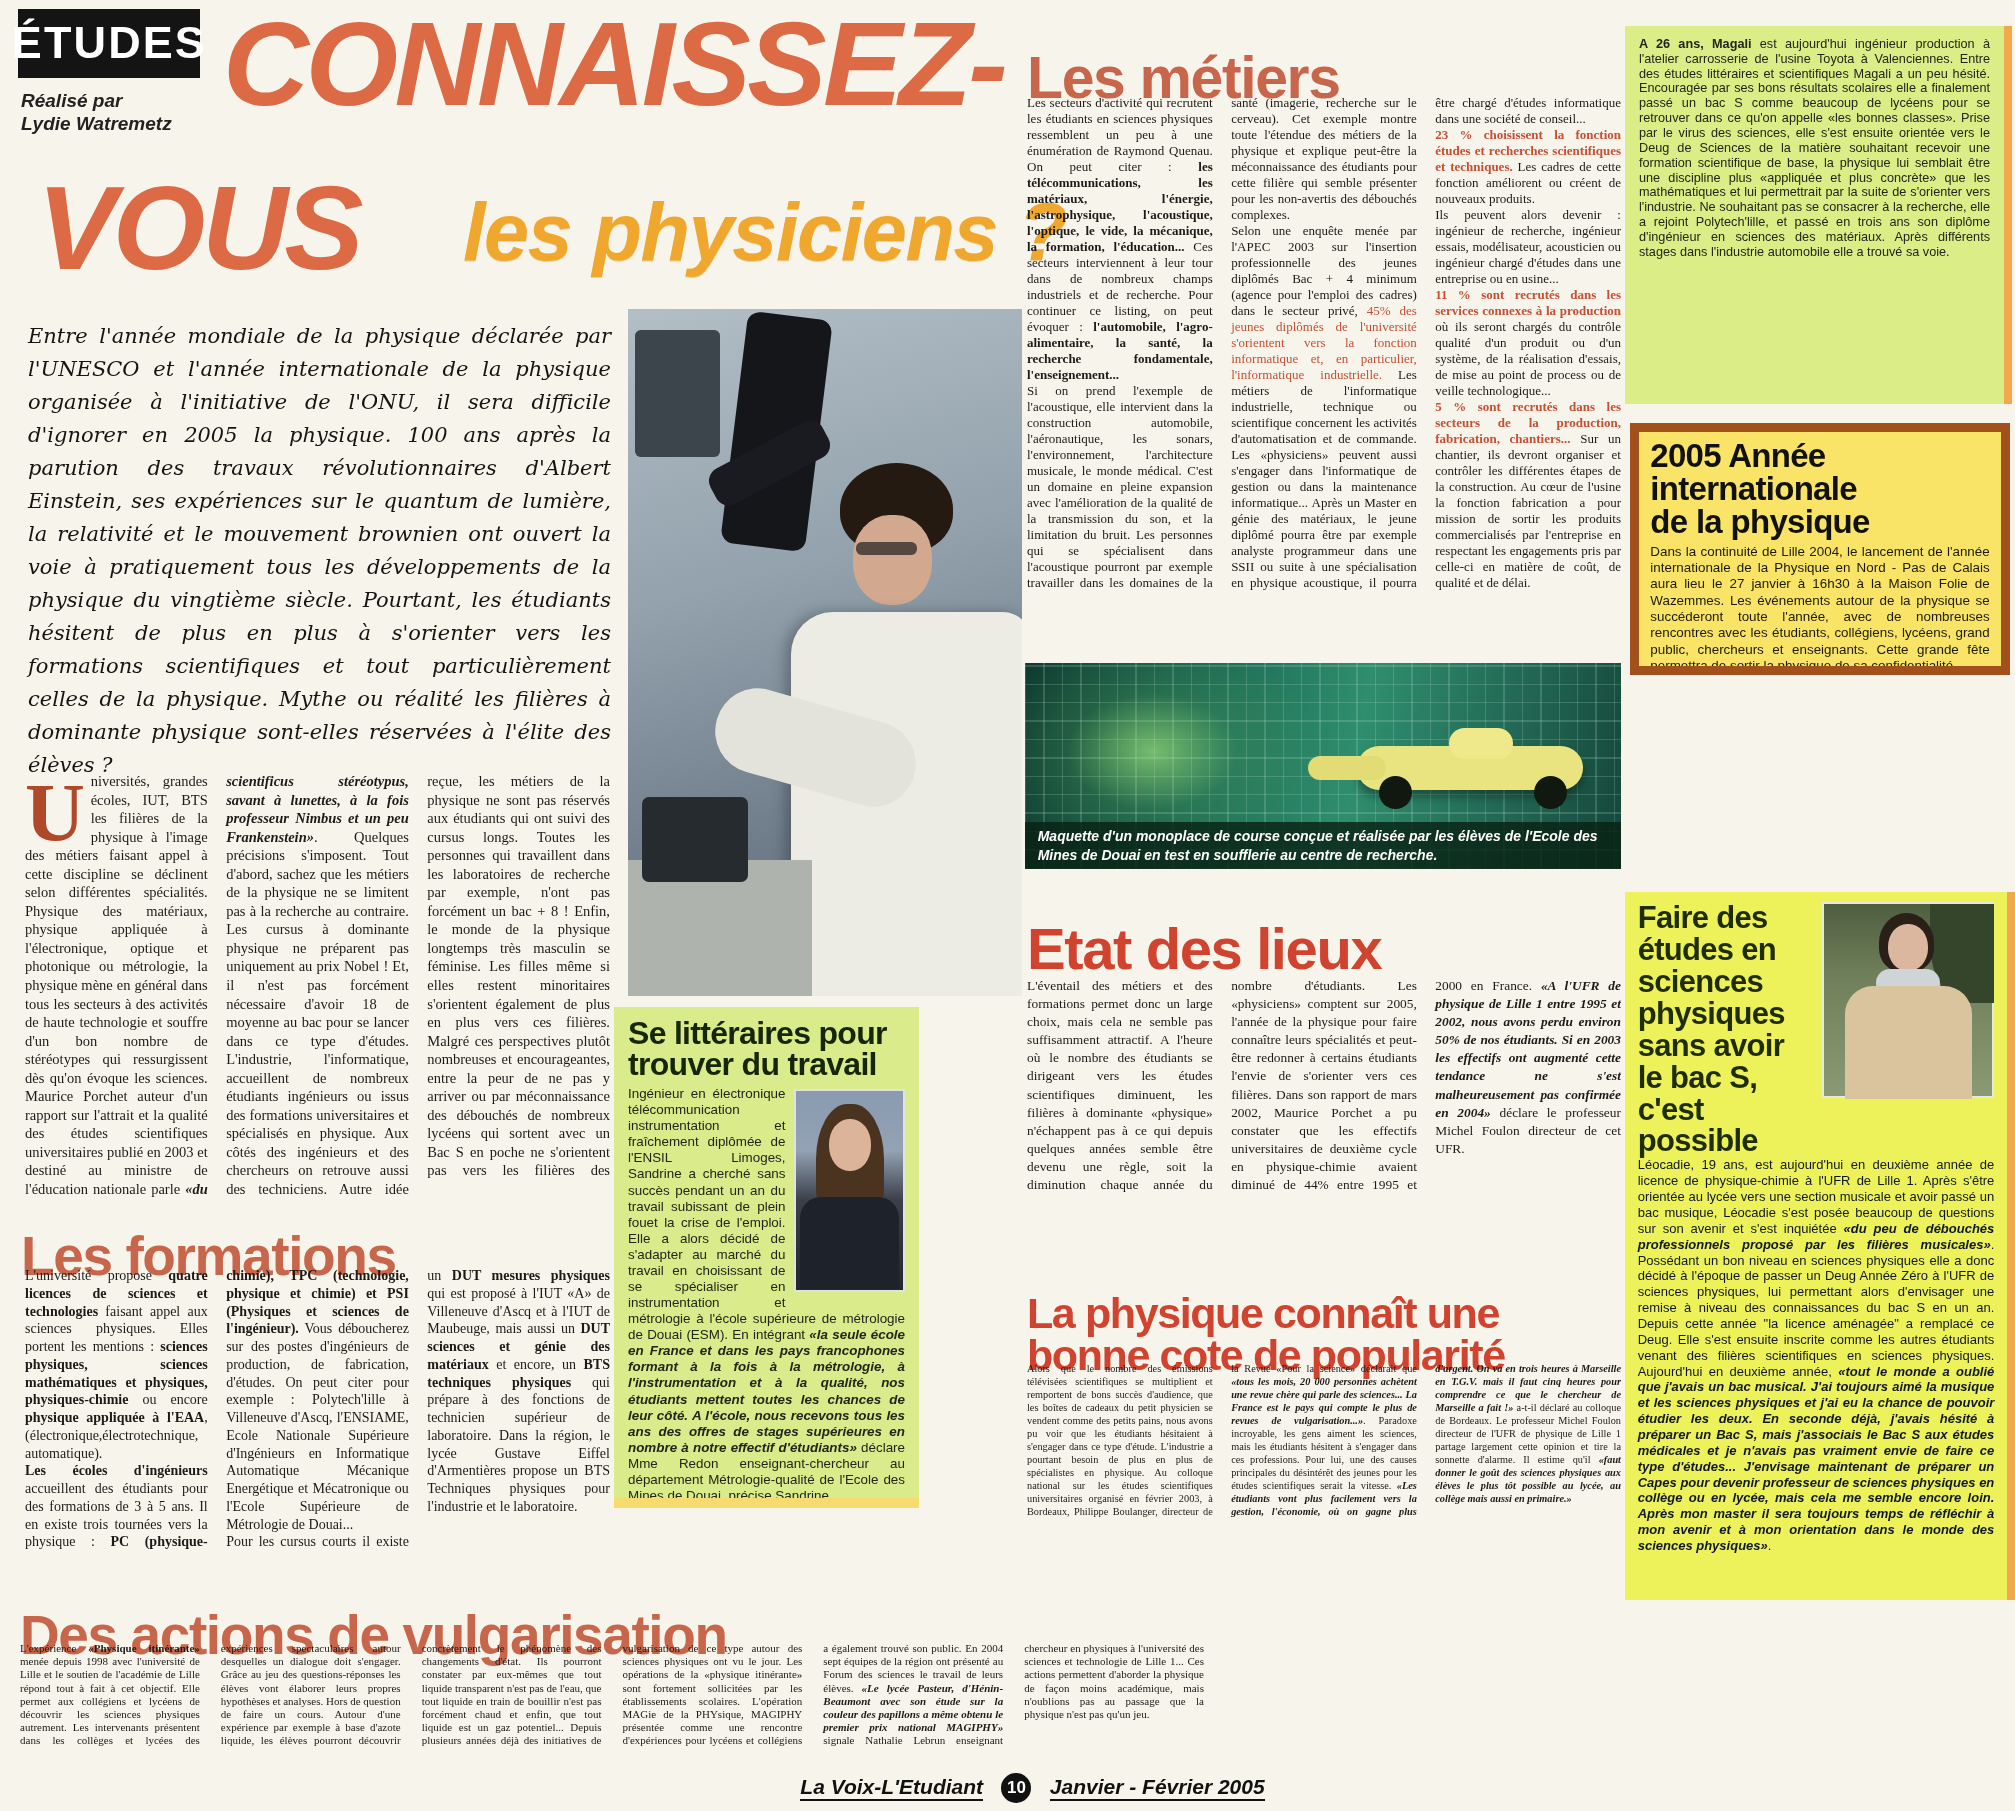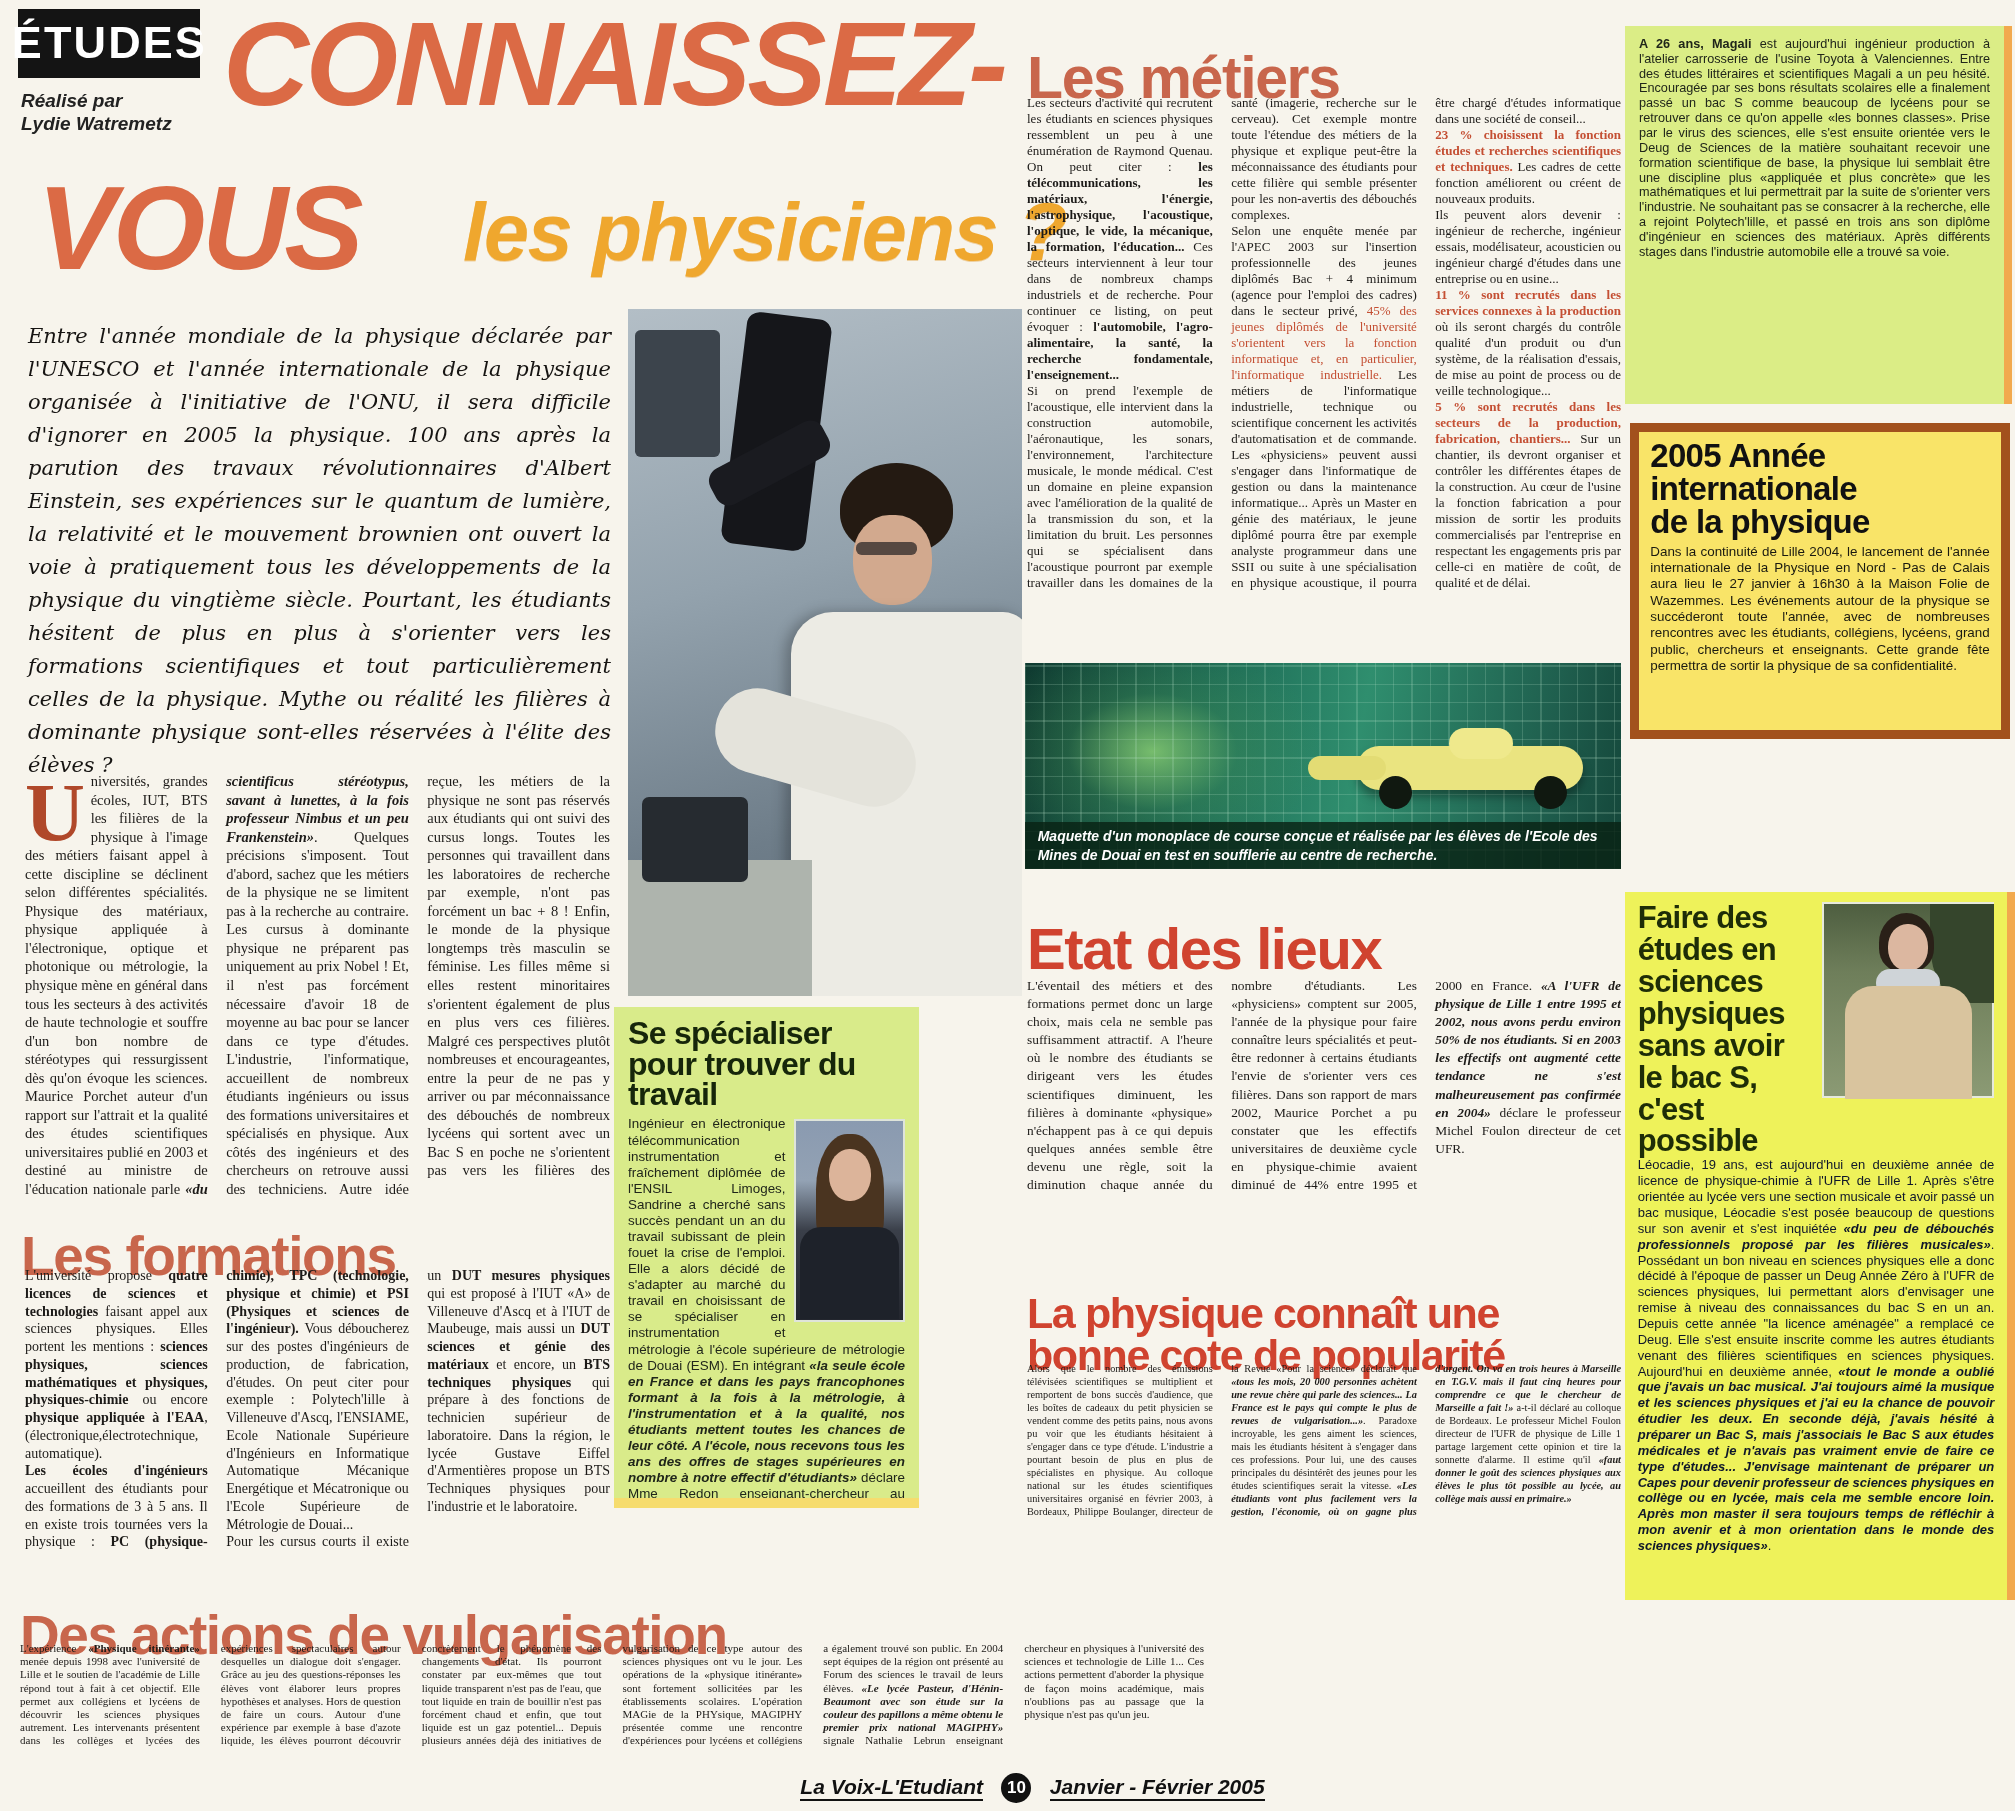--- a/index.html
+++ b/index.html
@@ -70,21 +70,21 @@
       padding:11.3px 14px;box-sizing:border-box;border-bottom:10px solid #f6dc6e;overflow:hidden;}
   #specialiser h2{margin:0 0 7px 0;font:800 32px/0.95 "Liberation Sans",sans-serif;color:#16260a;letter-spacing:-0.7px;}
   #photo-sandrine{float:right;width:107px;height:199px;margin:2.8px 0 5.7px 8.5px;border:2.8px solid #dfe4da;
       background:linear-gradient(180deg,#8a9ab0 0%,#93a2b4 30%,#3a3f49 55%,#23262e 100%);position:relative;}
   #specialiser .body{font:13.4px/1.2 "Liberation Sans",sans-serif;color:#20261a;text-align:justify;}
   
   #box-parcours{left:1625px;top:25.5px;width:387px;height:378px;background:#dbed86;
       border-right:8.5px solid #f2a94e;padding:11.3px 14px;box-sizing:border-box;overflow:hidden;}
   #box-parcours h2{margin:0 0 8.5px 0;font:800 30px/1.02 "Liberation Sans",sans-serif;color:#16260a;letter-spacing:-0.7px;}
   #box-parcours .body{font:12.7px/1.17 "Liberation Sans",sans-serif;color:#20261a;text-align:justify;}
-  #box-annee{left:1630px;top:423px;width:380px;height:316px;background:#f9e468;
+  #box-annee{left:1630px;top:423px;width:380px;height:252px;background:#f9e468;
       border:9.2px solid #a2511d;padding:7px 11.3px;box-sizing:border-box;overflow:hidden;}
   #box-annee h2{margin:0 0 5.7px 0;font:800 33px/1.0 "Liberation Sans",sans-serif;color:#111;letter-spacing:-0.7px;}
   #box-annee .body{font:13.4px/1.22 "Liberation Sans",sans-serif;color:#1a1a10;text-align:justify;}
   #box-bacs{left:1625px;top:892px;width:390px;height:708px;background:#eef25a;
       border-right:8.5px solid #f2a94e;padding:10px 12.7px;box-sizing:border-box;overflow:hidden;}
   #bacs-head{display:flex;gap:10px;}
   #box-bacs h2{margin:0;flex:1;font:800 31px/1.03 "Liberation Sans",sans-serif;color:#1e2d07;letter-spacing:-0.7px;}
   #photo-leocadie{width:168px;height:192px;border:2.8px solid #e6e9dc;flex:0 0 auto;position:relative;
       background:linear-gradient(180deg,#4e5e40 0%,#6e7e5a 35%,#8b9a74 100%);}
   #box-bacs .body{font:13px/1.22 "Liberation Sans",sans-serif;color:#0f172a;text-align:justify;}
@@ -126,21 +126,21 @@
     <span class="drop">U</span><span>niversités, grandes écoles, IUT, BTS les filières de la physique à l'image des métiers faisant appel à cette discipline se déclinent selon différentes spécialités. Physique des matériaux, physique appliquée à l'électronique, optique et photonique ou métrologie, la physique mène en général dans tous les secteurs à des activités de haute technologie et souffre d'un bon nombre de stéréotypes qui ressurgissent dès qu'on évoque les sciences. Maurice Porchet auteur d'un rapport sur l'attrait et la qualité des études scientifiques universitaires publié en 2003 et destiné au ministre de l'éducation nationale parle <b><i>«du scientificus stéréotypus, savant à lunettes, à la fois professeur Nimbus et un peu Frankenstein»</i></b>. Quelques précisions s'imposent. Tout d'abord, sachez que les métiers de la physique ne se limitent pas à la recherche au contraire. Les cursus à dominante physique ne préparent pas uniquement au prix Nobel ! Et, il n'est pas forcément nécessaire d'avoir 18 de moyenne au bac pour se lancer dans ce type d'études. L'industrie, l'informatique, accueillent de nombreux étudiants ingénieurs ou issus des formations universitaires et spécialisés en physique. Aux côtés des ingénieurs et des chercheurs on retrouve aussi des techniciens. Autre idée reçue, les métiers de la physique ne sont pas réservés aux étudiants qui ont suivi des cursus longs. Toutes les personnes qui travaillent dans les laboratoires de recherche par exemple, n'ont pas forcément un bac + 8 ! Enfin, le monde de la physique longtemps très masculin se féminise. Les filles même si elles restent minoritaires s'orientent également de plus en plus vers ces filières. Malgré ces perspectives plutôt nombreuses et encourageantes, entre la peur de ne pas y arriver ou par méconnaissance des débouchés de nombreux lycéens qui sortent avec un Bac S en poche ne s'orientent pas vers les filières des sciences et encore moins vers la physique.</span>
   </div>
 
   <div id="formations-title" class="abs sec-title">Les formations</div>
   <div id="formations-cols" class="abs cols">L'université propose <b>quatre licences de sciences et technologies</b> faisant appel aux sciences physiques. Elles portent les mentions : <b>sciences physiques, sciences mathématiques et physiques, physiques-chimie</b> ou encore <b>physique appliquée à l'EAA</b>, (électronique,électrotechnique, automatique).<br><b>Les écoles d'ingénieurs</b> accueillent des étudiants pour des formations de 3 à 5 ans. Il en existe trois tournées vers la physique : <b>PC (physique-chimie), TPC (technologie, physique et chimie) et PSI (Physiques et sciences de l'ingénieur).</b> Vous déboucherez sur des postes d'ingénieurs de production, de fabrication, d'études. On peut citer pour exemple : Polytech'lille à Villeneuve d'Ascq, l'ENSIAME, Ecole Nationale Supérieure d'Ingénieurs en Informatique Automatique Mécanique Energétique et Mécatronique ou l'Ecole Supérieure de Métrologie de Douai...<br>Pour les cursus courts il existe un <b>DUT mesures physiques</b> qui est proposé à l'IUT «A» de Villeneuve d'Ascq et à l'IUT de Maubeuge, mais aussi un <b>DUT sciences et génie des matériaux</b> et encore, un <b>BTS techniques physiques</b> qui prépare à des fonctions de technicien supérieur de laboratoire. Dans la région, le lycée Gustave Eiffel d'Armentières propose un BTS Techniques physiques pour l'industrie et le laboratoire.</div>
 
   <div id="vulg-title" class="abs sec-title">Des actions de vulgarisation</div>
   <div id="vulg-cols" class="abs cols">L'expérience <b>«Physique itinérante»</b> menée depuis 1998 avec l'université de Lille et le soutien de l'académie de Lille répond tout à fait à cet objectif. Elle permet aux collégiens et lycéens de découvrir les sciences physiques autrement. Les intervenants présentent dans les collèges et lycées des expériences spectaculaires autour desquelles un dialogue doit s'engager. Grâce au jeu des questions-réponses les élèves vont élaborer leurs propres hypothèses et analyses. Hors de question de faire un cours. Autour d'une expérience par exemple à base d'azote liquide, les élèves pourront découvrir concrètement le phénomène des changements d'état. Ils pourront constater par eux-mêmes que tout liquide transparent n'est pas de l'eau, que tout liquide en train de bouillir n'est pas forcément chaud et enfin, que tout liquide est un gaz potentiel... Depuis plusieurs années déjà des initiatives de vulgarisation de ce type autour des sciences physiques ont vu le jour. Les opérations de la «physique itinérante» sont fortement sollicitées par les établissements scolaires. L'opération MAGie de la PHYsique, MAGIPHY présentée comme une rencontre d'expériences pour lycéens et collégiens a également trouvé son public. En 2004 sept équipes de la région ont présenté au Forum des sciences le travail de leurs élèves. <b><i>«Le lycée Pasteur, d'Hénin-Beaumont avec son étude sur la couleur des papillons a même obtenu le premier prix national MAGIPHY»</i></b> signale Nathalie Lebrun enseignant chercheur en physiques à l'université des sciences et technologie de Lille 1... Ces actions permettent d'aborder la physique de façon moins académique, mais n'oublions pas au passage que la physique n'est pas qu'un jeu.</div>
 
   <div id="specialiser" class="abs">
-    <h2>Se spécialiser pour trouver du travail</h2>
+    <h2>Se littéraires pour trouver du travail</h2>
     <div id="photo-sandrine">
       <div class="shape" style="left:20px;top:12.7px;width:68px;height:120px;background:#4a3420;border-radius:46% 46% 30% 30%;"></div>
       <div class="shape" style="left:33px;top:28px;width:42px;height:52px;background:#dcb49a;border-radius:48%;"></div>
       <div class="shape" style="left:4.2px;top:106px;width:99px;height:92px;background:#1e222a;border-radius:21px 21px 0 0;"></div>
     </div>
     <div class="body">Ingénieur en électronique télécommunication instrumentation et fraîchement diplômée de l'ENSIL Limoges, Sandrine a cherché sans succès pendant un an du travail subissant de plein fouet la crise de l'emploi. Elle a alors décidé de s'adapter au marché du travail en choisissant de se spécialiser en instrumentation et métrologie à l'école supérieure de métrologie de Douai (ESM). En intégrant <b><i>«la seule école en France et dans les pays francophones formant à la fois à la métrologie, à l'instrumentation et à la qualité, nos étudiants mettent toutes les chances de leur côté. A l'école, nous recevons tous les ans des offres de stages supérieures en nombre à notre effectif d'étudiants»</i></b> déclare Mme Redon enseignant-chercheur au département Métrologie-qualité de l'Ecole des Mines de Douai.  précise Sandrine.</div>
   </div>
 
   <div id="metiers-title" class="abs sec-title">Les métiers</div>
   <div id="metiers-cols" class="abs cols">Les secteurs d'activité qui recrutent les étudiants en sciences physiques ressemblent un peu à une énumération de Raymond Quenau. On peut citer : <b>les télécommunications, les matériaux, l'énergie, l'astrophysique, l'acoustique, l'optique, le vide, la mécanique, la formation, l'éducation...</b> Ces secteurs interviennent à leur tour dans de nombreux champs industriels et de recherche. Pour continuer ce listing, on peut évoquer : <b>l'automobile, l'agro-alimentaire, la santé, la recherche fondamentale, l'enseignement...</b><br>Si on prend l'exemple de l'acoustique, elle intervient dans la construction automobile, l'aéronautique, les sonars, l'environnement, l'architecture musicale, le monde médical. C'est un domaine en pleine expansion avec l'amélioration de la qualité de la transmission du son, et la limitation du bruit. Les personnes qui se spécialisent dans l'acoustique pourront par exemple travailler dans les domaines de la santé (imagerie, recherche sur le cerveau). Cet exemple montre toute l'étendue des métiers de la physique et explique peut-être la méconnaissance des étudiants pour cette filière qui semble présenter pour les non-avertis des débouchés complexes.<br>Selon une enquête menée par l'APEC 2003 sur l'insertion professionnelle des jeunes diplômés Bac + 4 minimum (agence pour l'emploi des cadres) dans le secteur privé, <span class="rd">45% des jeunes diplômés de l'université s'orientent vers la fonction informatique et, en particulier, l'informatique industrielle.</span> Les métiers de l'informatique industrielle, technique ou scientifique concernent les activités d'automatisation et de commande. Les «physiciens» peuvent aussi s'engager dans l'informatique de gestion ou dans la maintenance informatique... Après un Master en génie des matériaux, le jeune diplômé pourra être par exemple analyste programmeur dans une SSII ou suite à une spécialisation en physique acoustique, il pourra être chargé d'études informatique dans une société de conseil...<br><span class="rd"><b>23 % choisissent la fonction études et recherches scientifiques et techniques.</b></span> Les cadres de cette fonction améliorent ou créent de nouveaux produits.<br>Ils peuvent alors devenir : ingénieur de recherche, ingénieur essais, modélisateur, acousticien ou ingénieur chargé d'études dans une entreprise ou en usine...<br><span class="rd"><b>11 % sont recrutés dans les services connexes à la production</b></span> où ils seront chargés du contrôle qualité d'un produit ou d'un système, de la réalisation d'essais, de mise au point de process ou de veille technologique...<br><span class="rd"><b>5 % sont recrutés dans les secteurs de la production, fabrication, chantiers...</b></span> Sur un chantier, ils devront organiser et contrôler les différentes étapes de la construction. Au cœur de l'usine la fonction fabrication a pour mission de sortir les produits commercialisés par l'entreprise en respectant les engagements pris par celle-ci en matière de coût, de qualité et de délai.</div>

